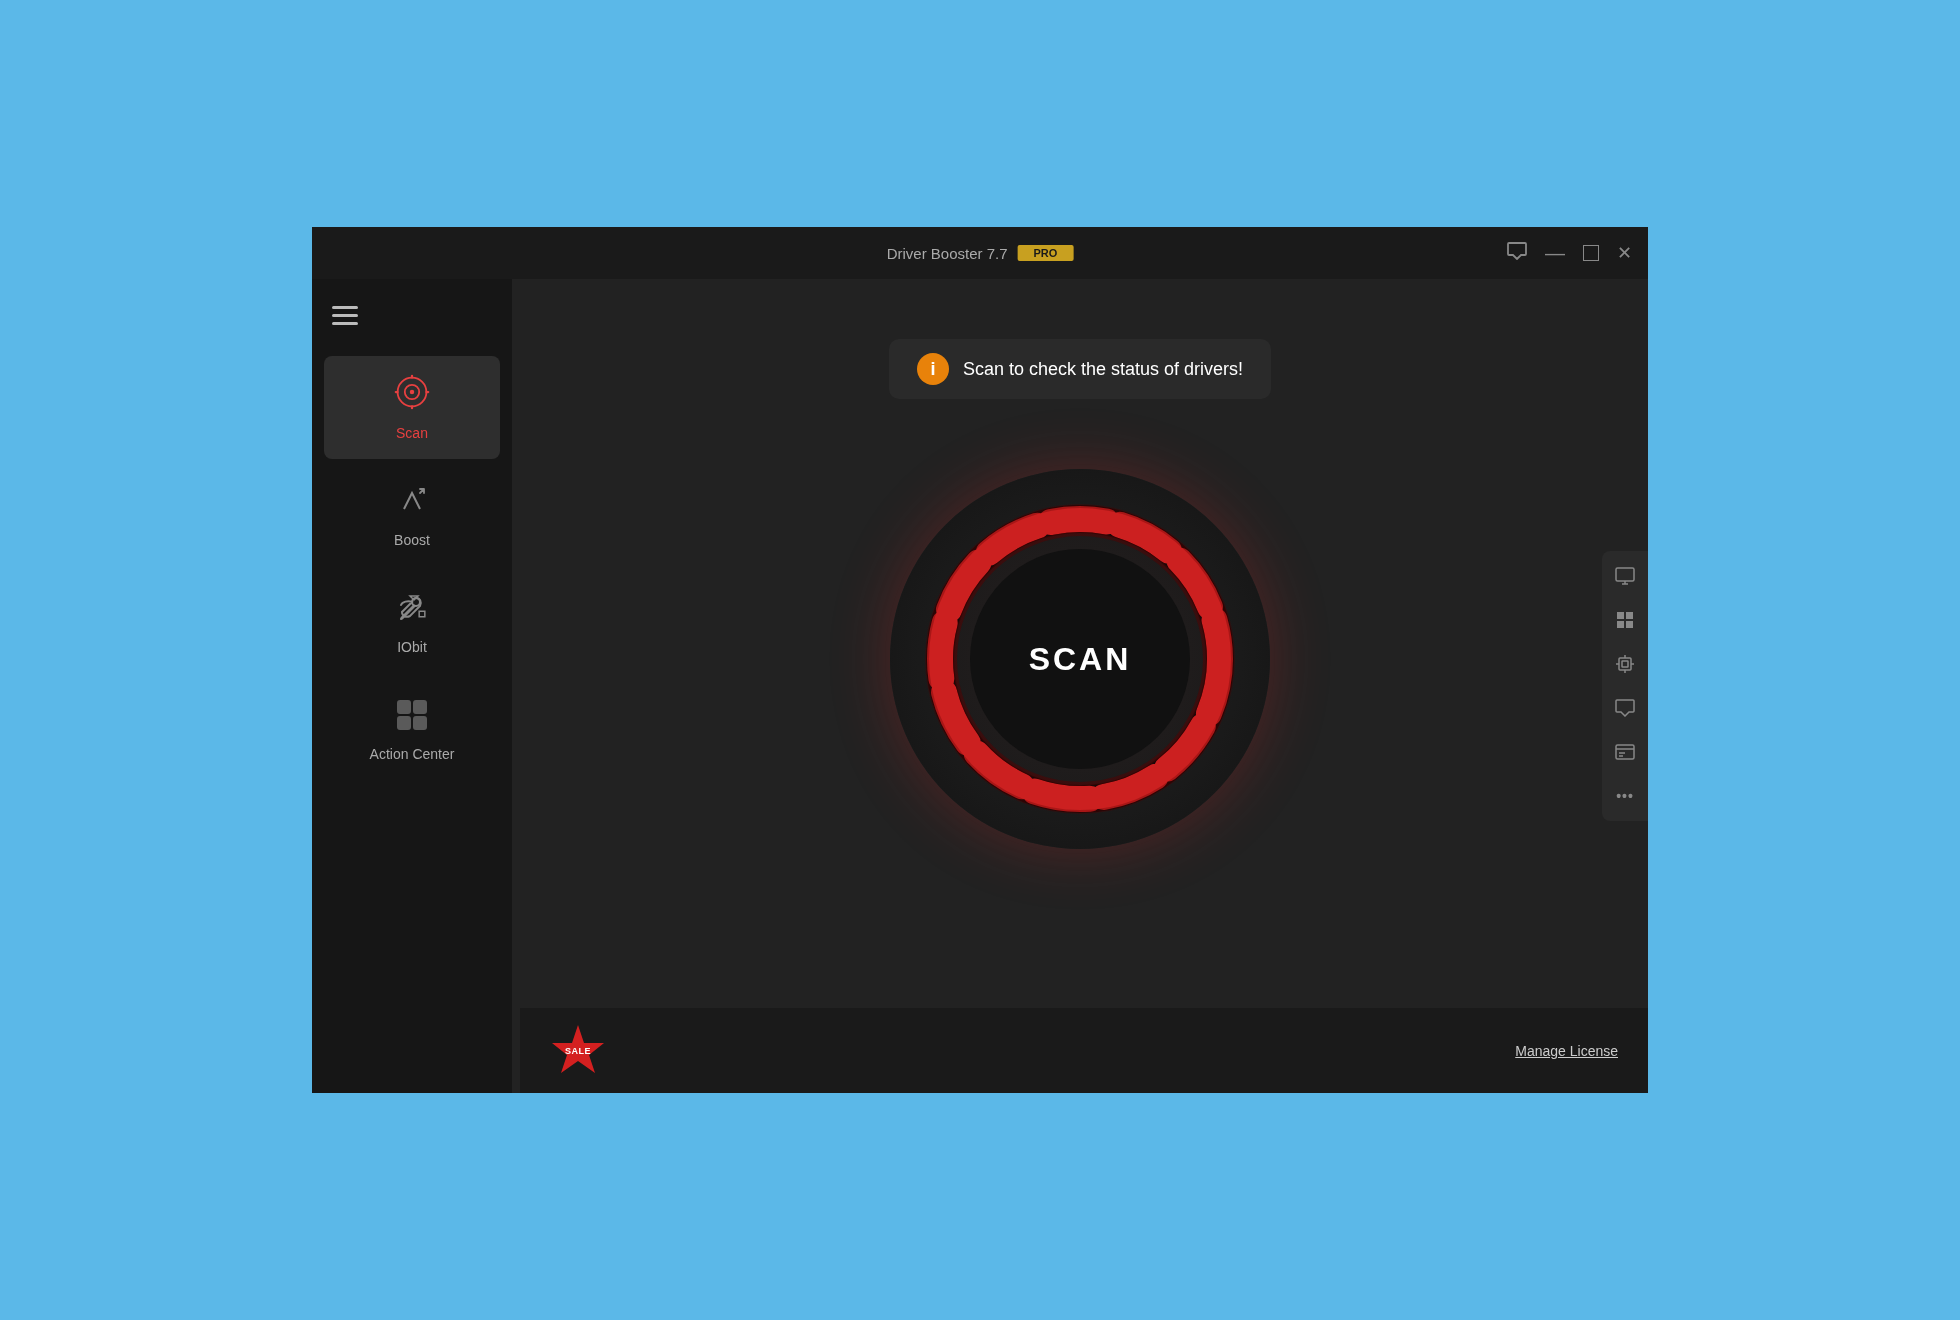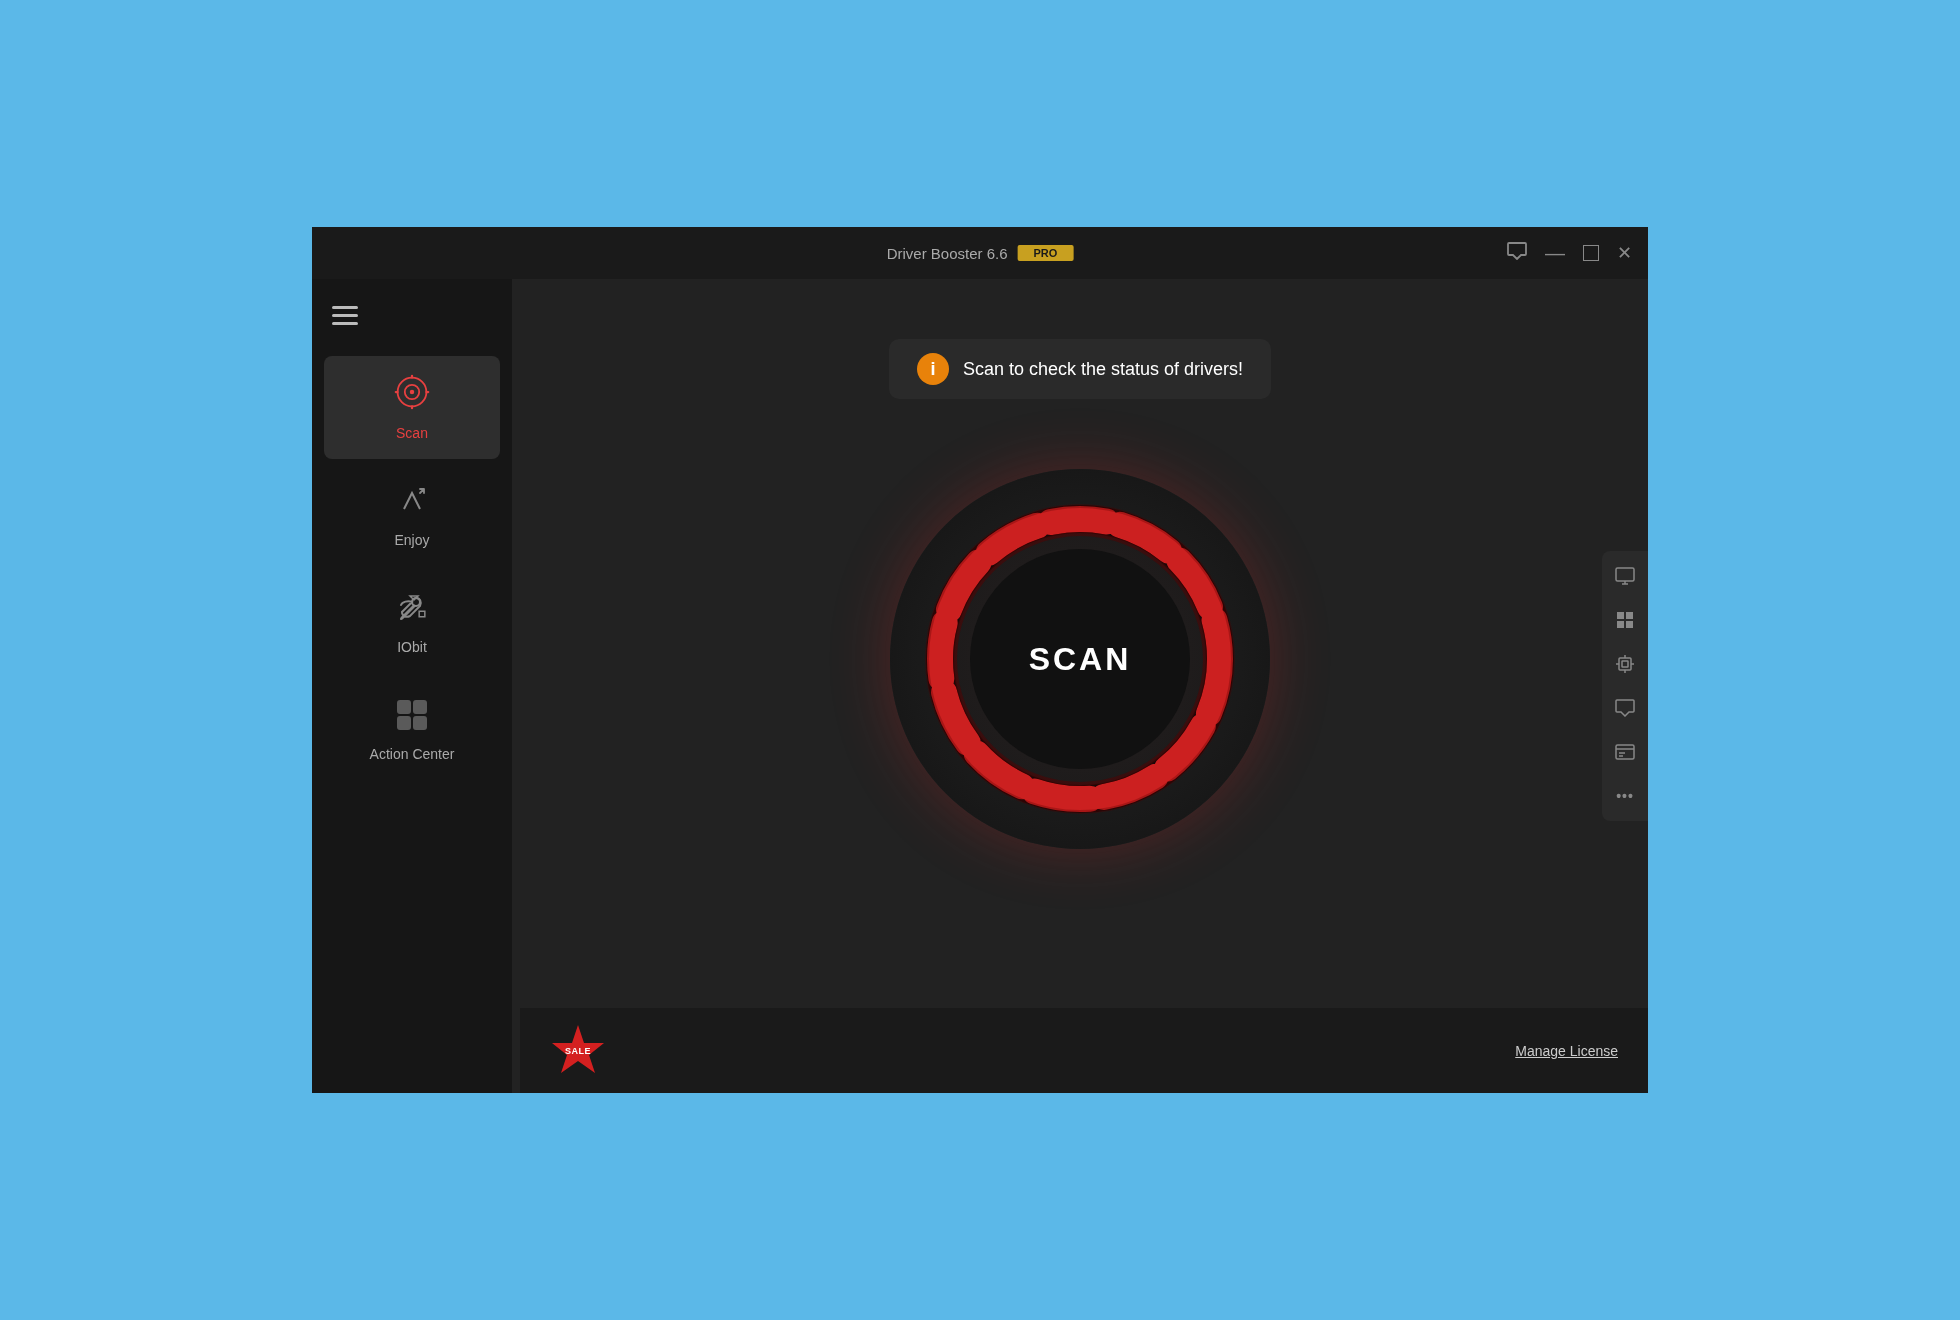--- a/index.html
+++ b/index.html
@@ -268,21 +268,21 @@
     }
   </style>
 </head>
 <body>
 
 <div class="window">
 
   <div class="titlebar">
     <div style="width:80px;"></div>
     <div class="titlebar-center">
-      <span class="titlebar-title">Driver Booster 6.6</span>
+      <span class="titlebar-title">Driver Booster 7.7</span>
       <span class="pro-badge">PRO</span>
     </div>
     <div class="titlebar-controls">
       <span class="titlebar-icon" title="Chat">
         <svg width="20" height="18" viewBox="0 0 20 18" fill="none" stroke="#888" stroke-width="1.8">
             <path d="M18 1H2a1 1 0 00-1 1v10a1 1 0 001 1h4l4 4 4-4h4a1 1 0 001-1V2a1 1 0 00-1-1z"></path>
           </svg>
       </span>
       <span class="titlebar-icon" style="font-size:20px; color:#888;">—</span>
       <span class="titlebar-icon" style="font-size:16px; color:#888; border: 1.5px solid #888; width:16px; height:16px; display:inline-flex; align-items:center; justify-content:center;"></span>
@@ -316,21 +316,21 @@
         <span style="color:#e84040;font-size:14px;">Scan</span>
       </div>
 
       <div class="sidebar-item">
         <span class="sidebar-icon">
           <svg width="32" height="32" viewBox="0 0 32 32" fill="none">
             <path d="M8 24 L16 8 L24 24" stroke="#888" stroke-width="2" fill="none"></path>
             <path d="M24 8 L28 4 M28 4 L24 4 M28 4 L28 8" stroke="#888" stroke-width="1.8" stroke-linecap="round"></path>
           </svg>
         </span>
-        <span style="font-size:14px;">Enjoy</span>
+        <span style="font-size:14px;">Boost</span>
       </div>
 
       <div class="sidebar-item">
         <span class="sidebar-icon">
           <svg width="32" height="32" viewBox="0 0 32 32" fill="none">
             <path d="M6 26 L18 14" stroke="#888" stroke-width="3" stroke-linecap="round"></path>
             <path d="M22 4 L18 8 L14 4 L22 4Z" stroke="#888" stroke-width="1.5" fill="none"></path>
             <circle cx="20" cy="10" r="4" stroke="#888" stroke-width="2" fill="none"></circle>
             <path d="M26 18 L30 22 L26 26 L22 22 Z" stroke="#888" stroke-width="1.5" fill="none" transform="rotate(-45 26 22)"></path>
 

